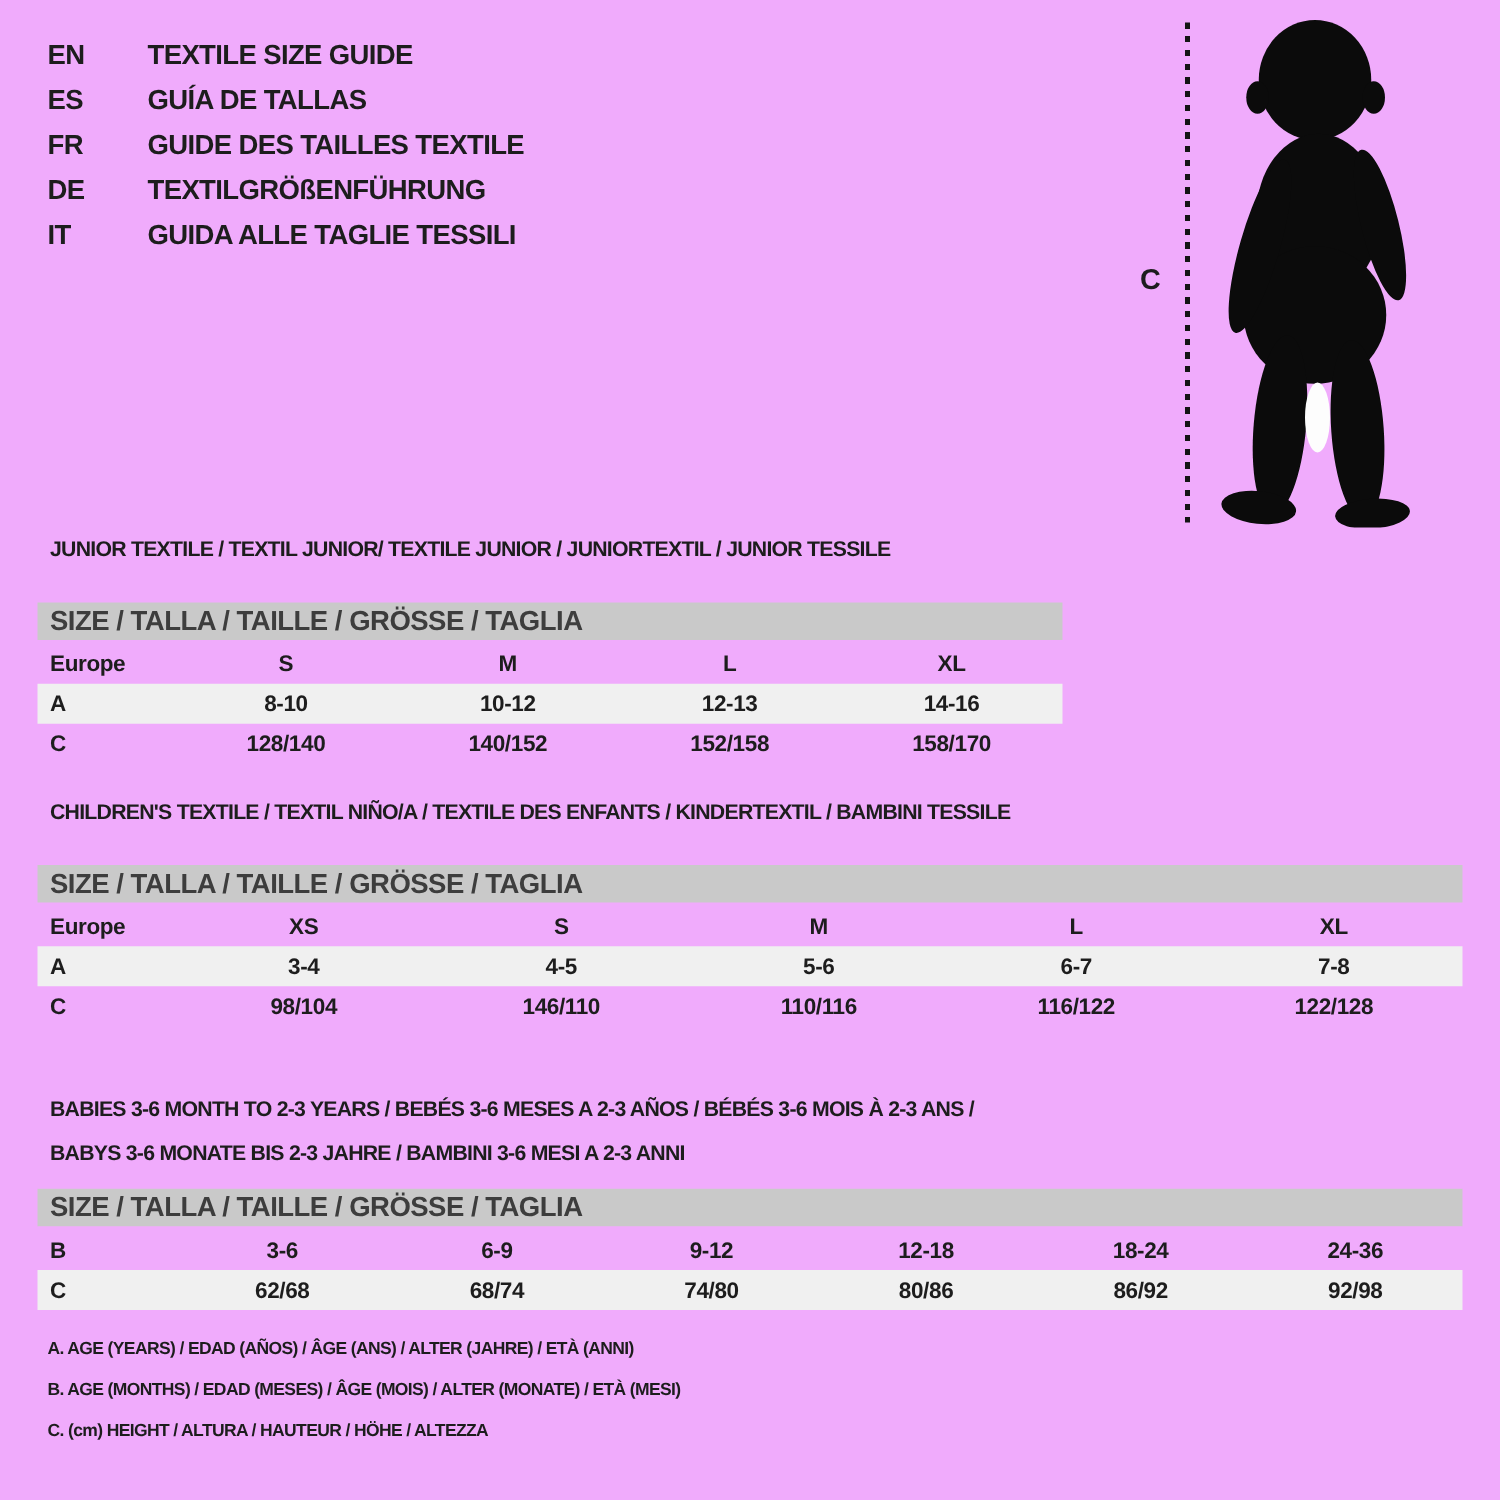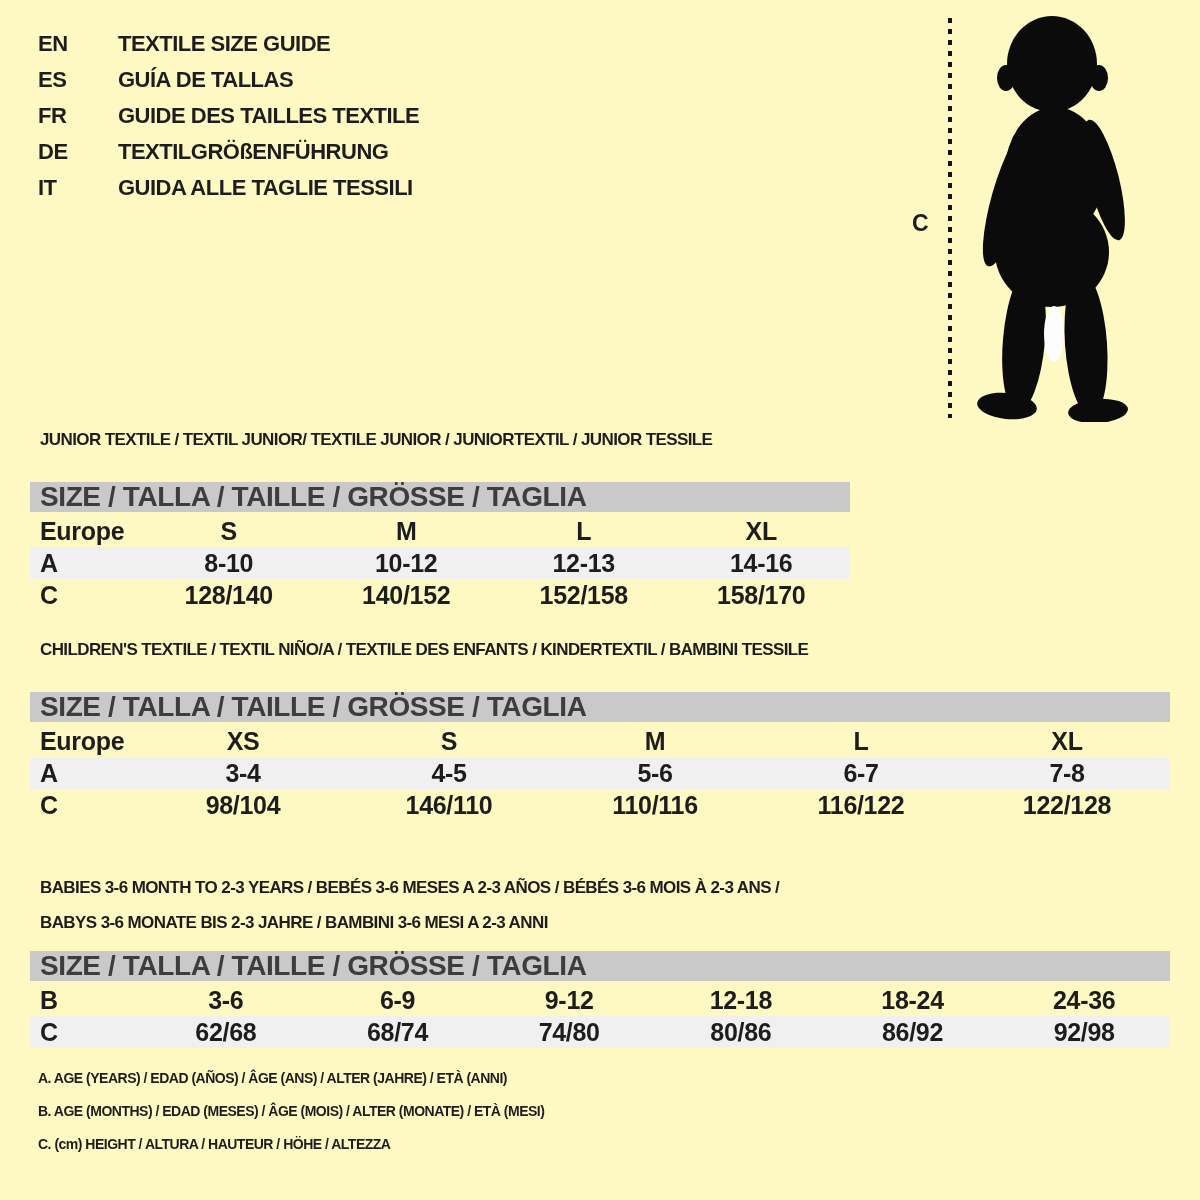--- a/index.html
+++ b/index.html
@@ -4,21 +4,21 @@
 <style>
   html, body {
     margin: 0;
     padding: 0;
     background: #ffffff;
   }
   .page {
     position: relative;
     width: 1200px;
     height: 1200px;
-    background: #fef9c3;
+    background: #f0abfc;
     overflow: hidden;
     font-family: "Liberation Sans", sans-serif;
     color: #1d1d1d;
     -webkit-font-smoothing: antialiased;
   }
 
   
   .lang-block {
     position: absolute;
     top: 26px;
@@ -77,31 +77,31 @@
     letter-spacing: -0.6px;
     line-height: 24px;
   }
   #t3 .tbl-title-line { line-height: 35px; }
 
   .size-bar {
     height: 30px;
     line-height: 30px;
     background: #c9c9c9;
     color: #3d3d3d;
-    font-size: 28px;
+    font-size: 22px;
     font-weight: bold;
     letter-spacing: -0.4px;
     padding-left: 10px;
     margin-bottom: 3px;
   }
   .trow {
     display: flex;
     align-items: center;
     height: 32px;
-    font-size: 25px;
+    font-size: 18px;
     font-weight: bold;
     letter-spacing: -0.3px;
   }
   .cell { flex: 1; text-align: center; }
   .cell.label {
     flex: 0 0 100px;
     text-align: left;
     padding-left: 10px;
   }
 

